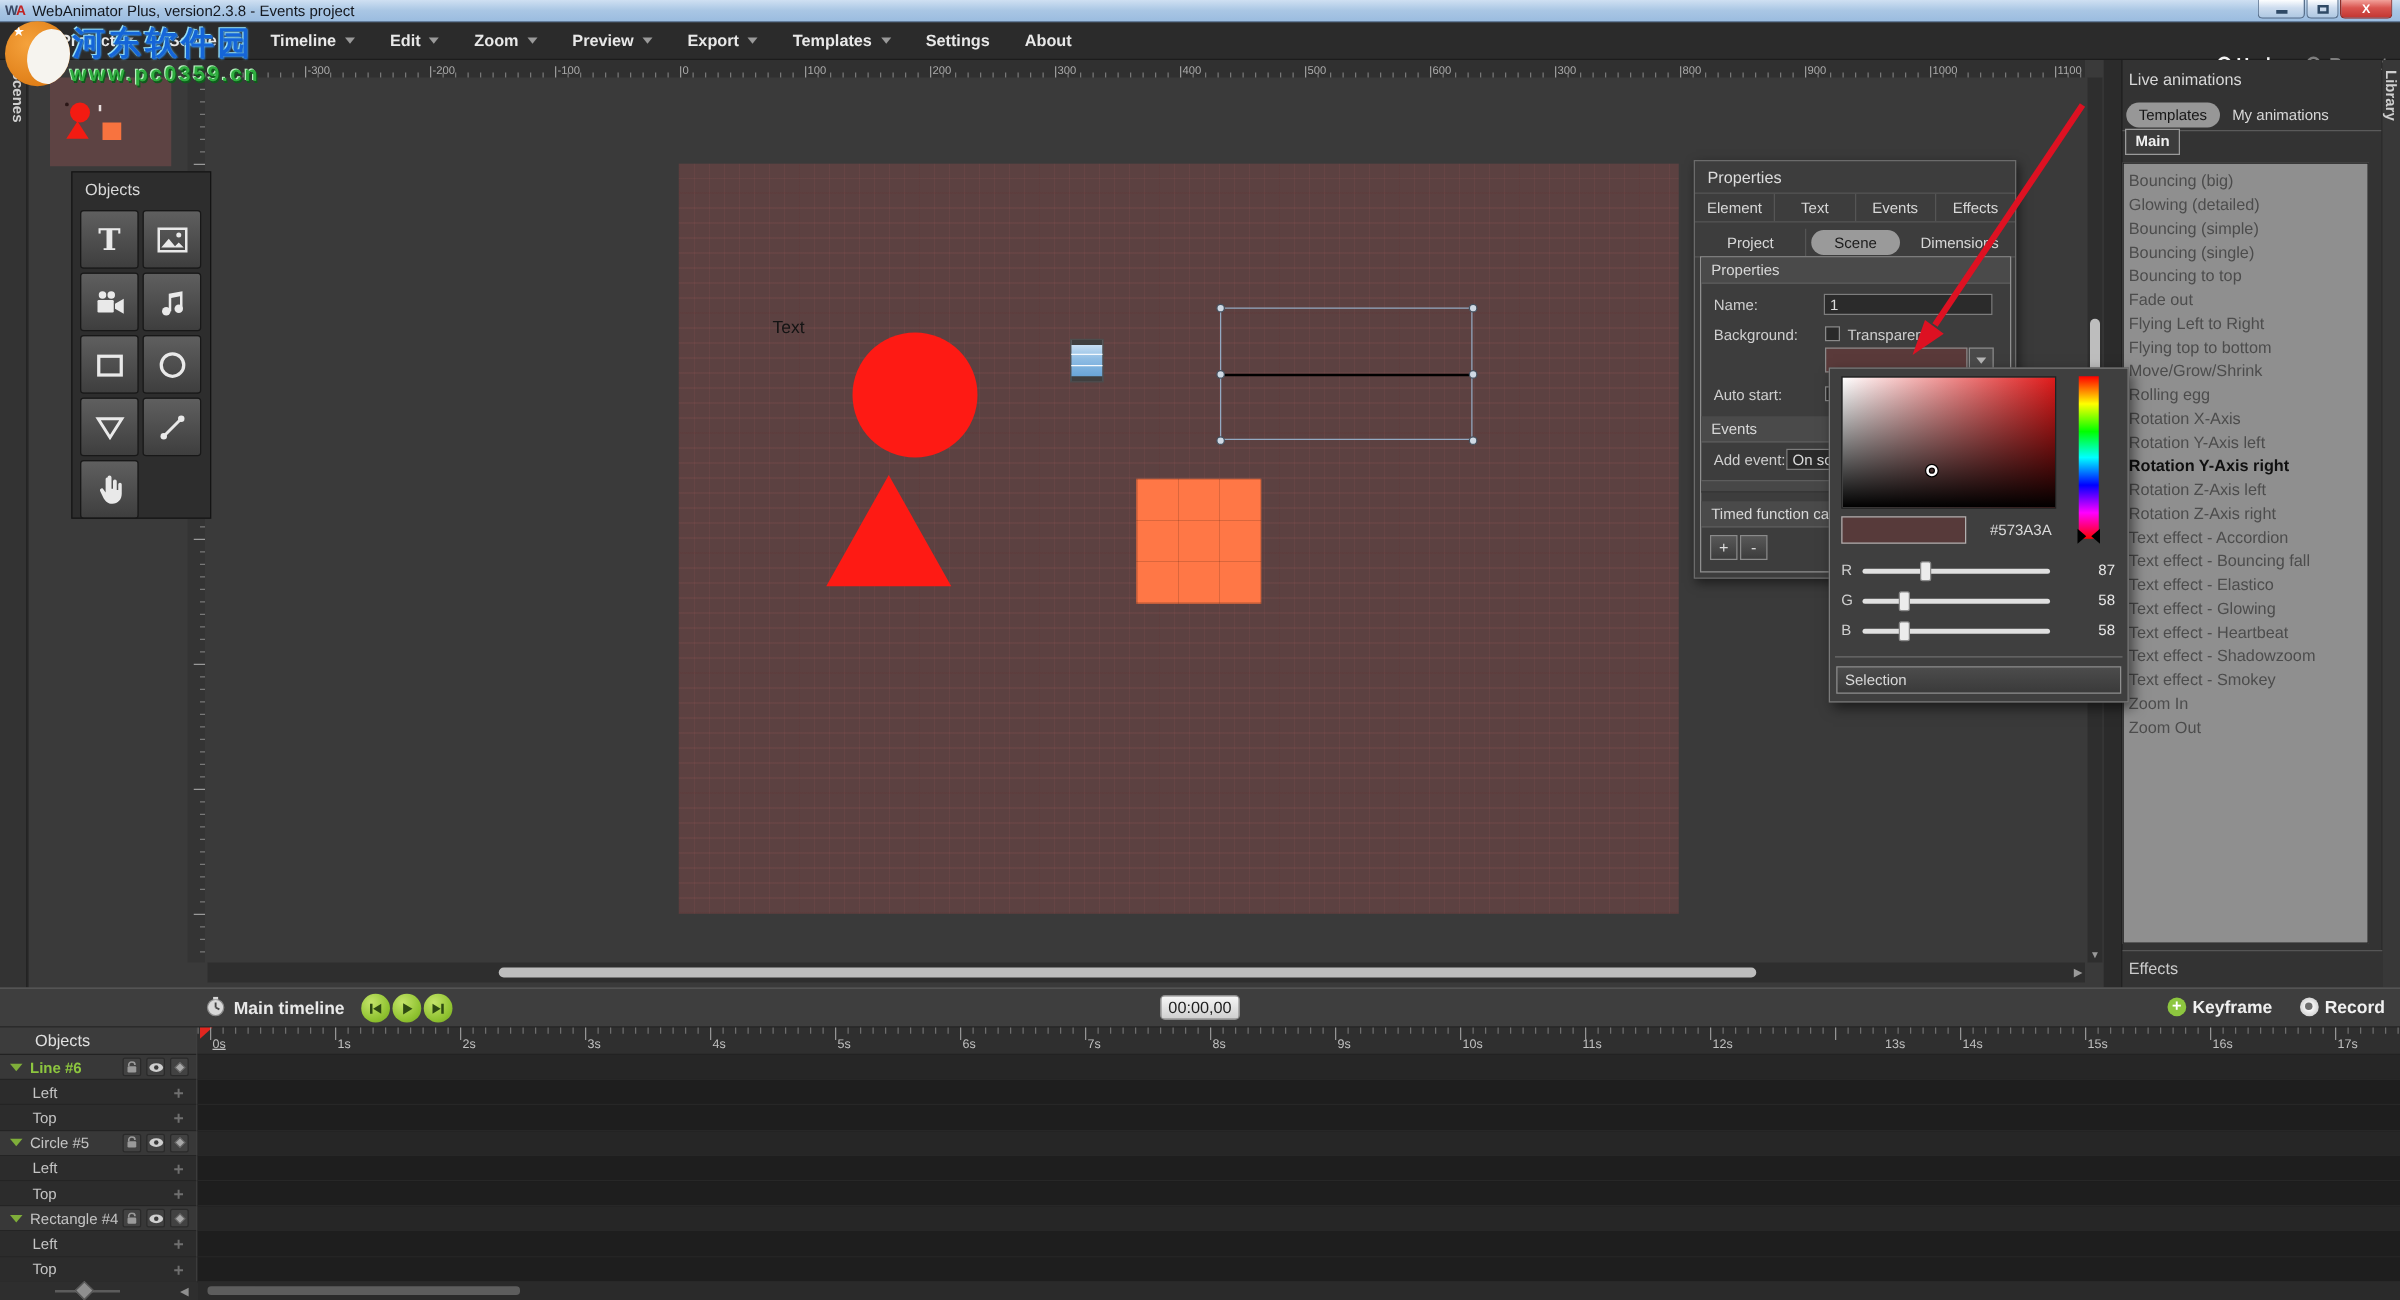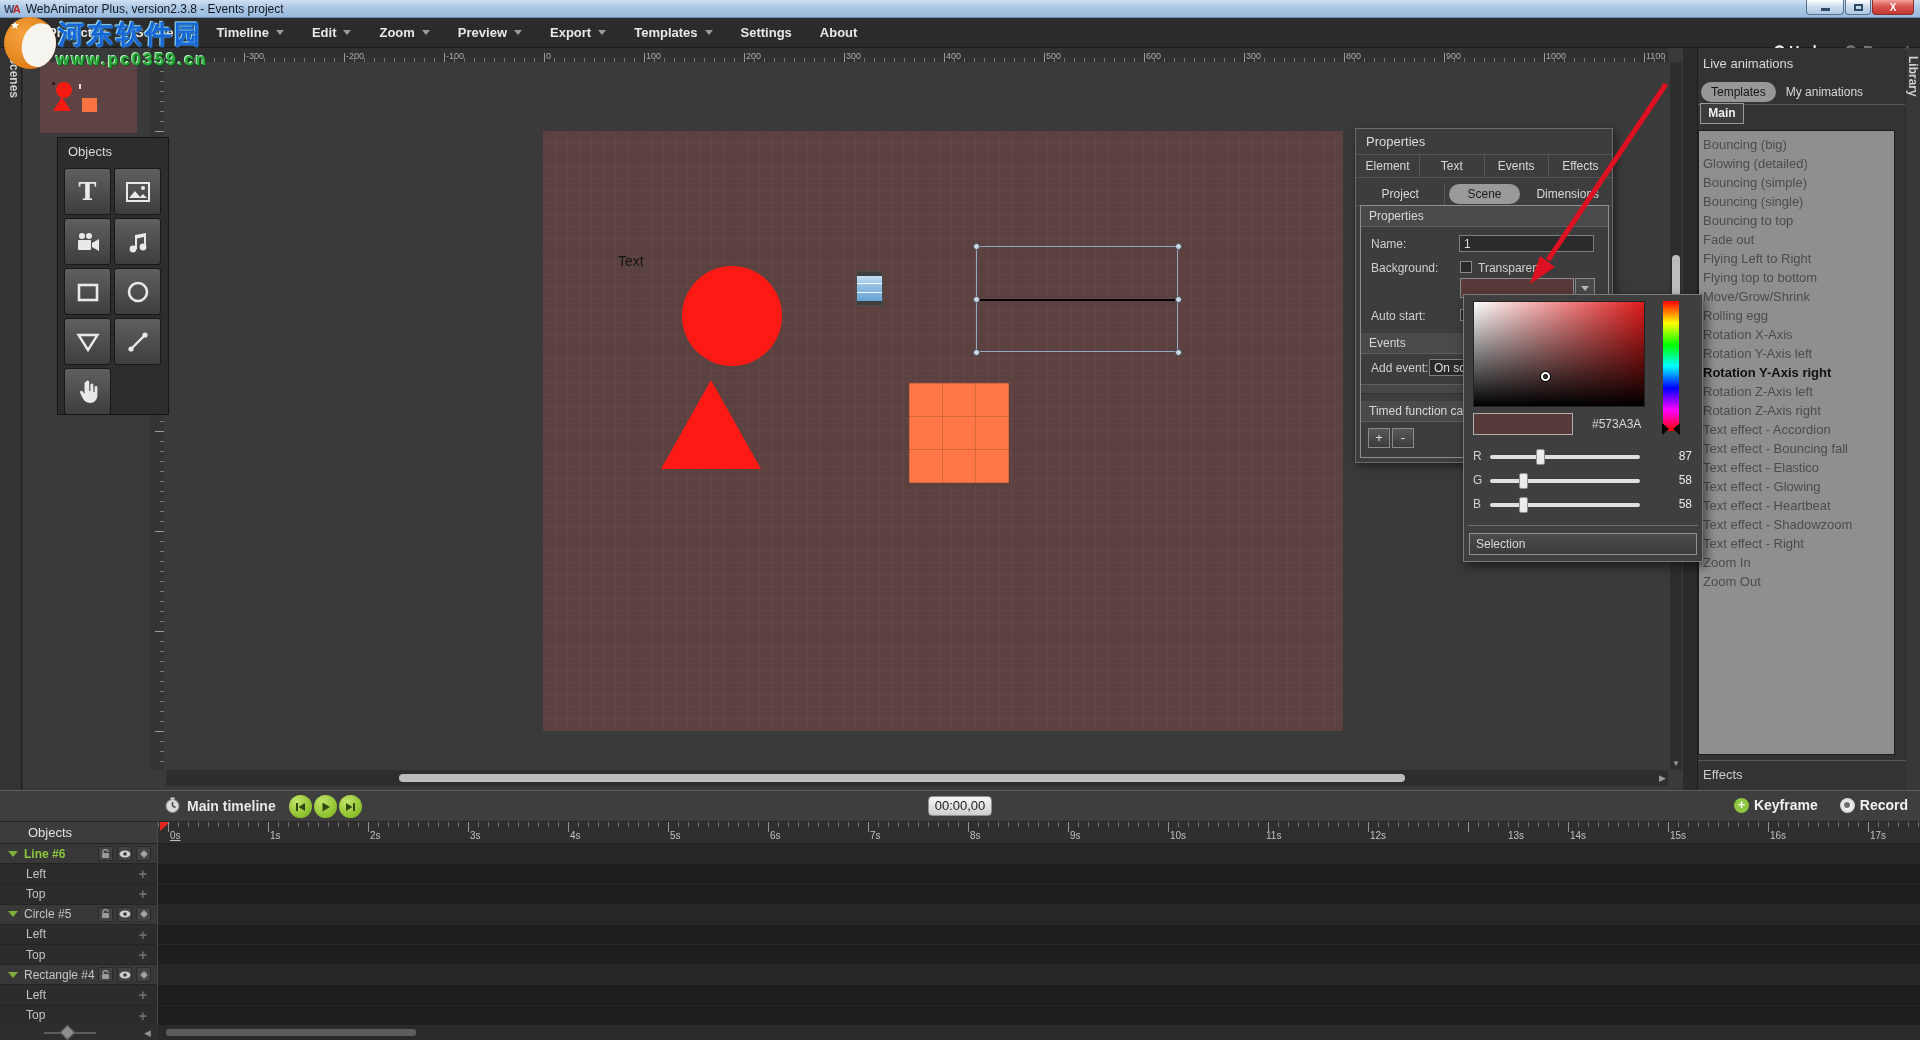--- a/index.html
+++ b/index.html
@@ -785,21 +785,21 @@
         <div class="anim-item">Rotation Y-Axis left</div>
         <div class="anim-item selected">Rotation Y-Axis right</div>
         <div class="anim-item">Rotation Z-Axis left</div>
         <div class="anim-item">Rotation Z-Axis right</div>
         <div class="anim-item">Text effect - Accordion</div>
         <div class="anim-item">Text effect - Bouncing fall</div>
         <div class="anim-item">Text effect - Elastico</div>
         <div class="anim-item">Text effect - Glowing</div>
         <div class="anim-item">Text effect - Heartbeat</div>
         <div class="anim-item">Text effect - Shadowzoom</div>
-        <div class="anim-item">Text effect - Right</div>
+        <div class="anim-item">Text effect - Smokey</div>
         <div class="anim-item">Zoom In</div>
         <div class="anim-item">Zoom Out</div>
       </div>
     <div class="lp-effects">Effects</div>
   </div>
   <div class="library-strip">
     <span class="vtext">Library</span>
   </div>
 
   <svg class="arrow-overlay">

